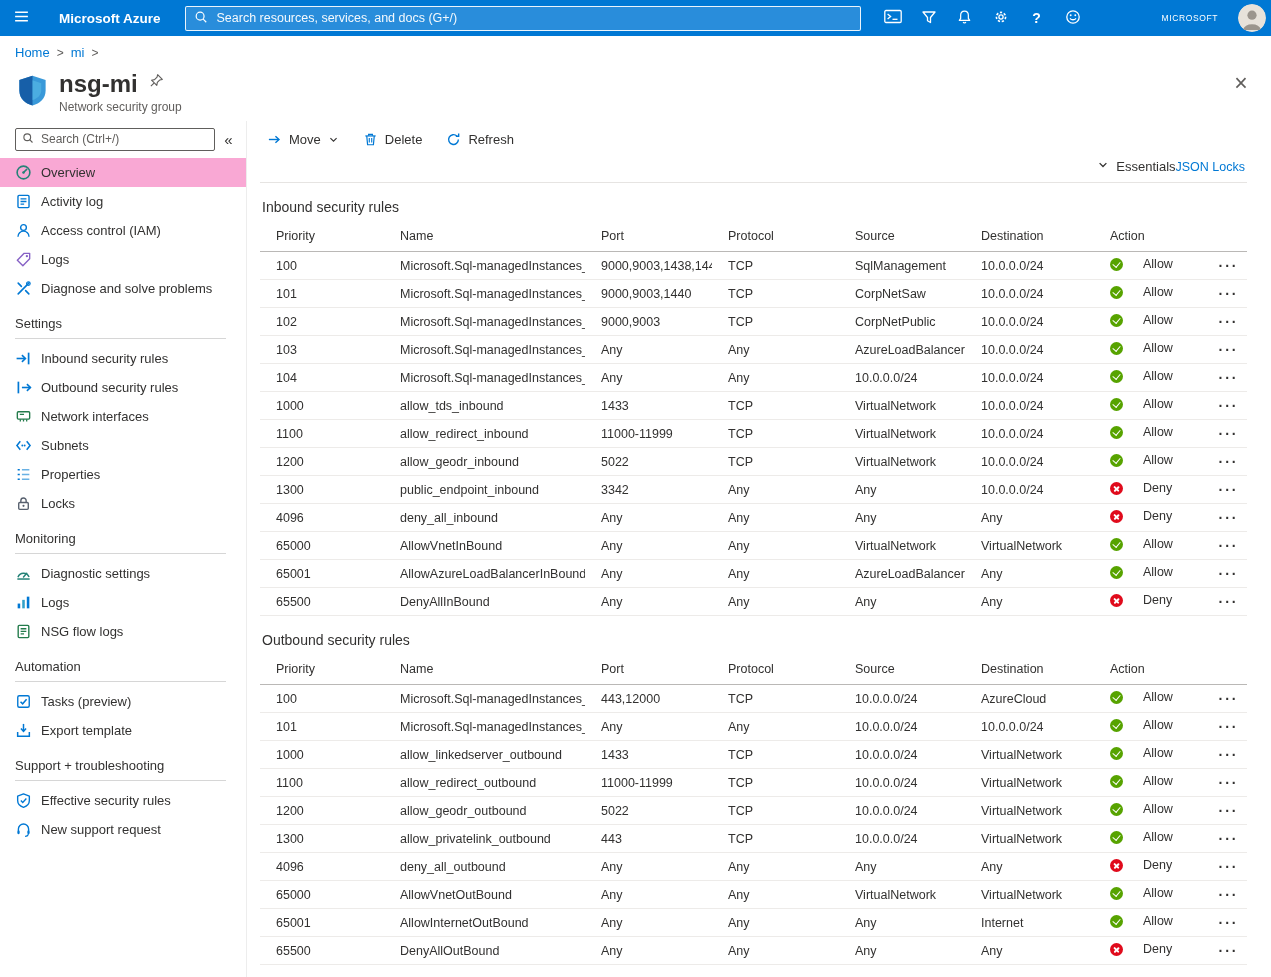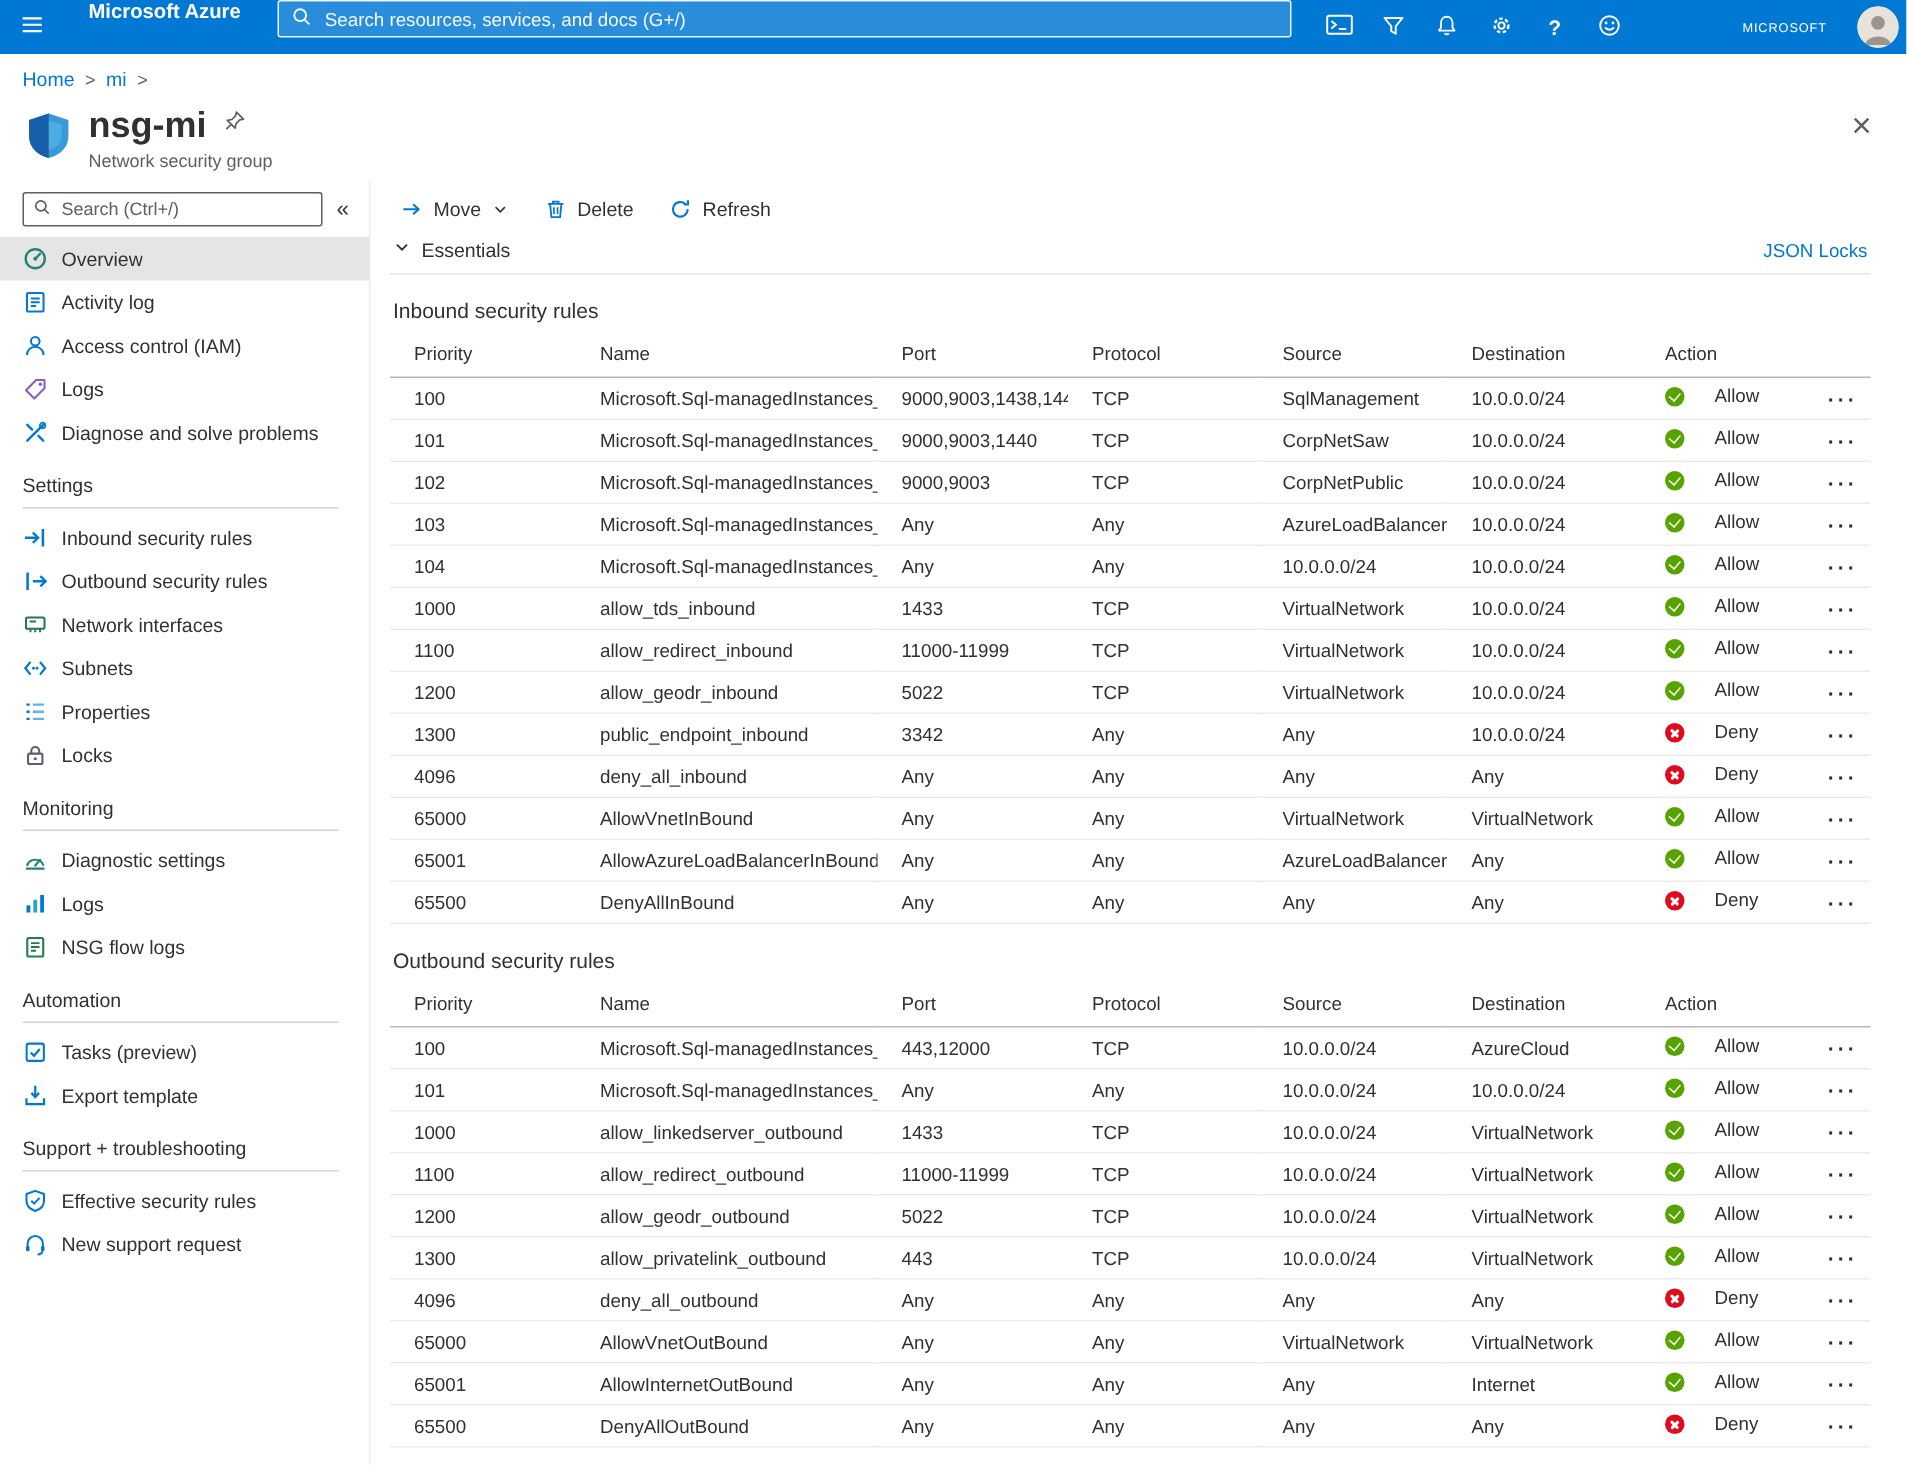--- a/index.html
+++ b/index.html
@@ -2,21 +2,21 @@
 <html style="--accent: #0078d4; --topbar: #0078d4; --allow: #57a300; --deny: #e00b1c; --sidebar_selected: #e3e3e3;"><head>
 <meta charset="utf-8">
 <style>
   *{box-sizing:border-box}
   html,body{margin:0;padding:0;background:#fff}
   body{width:1271px;height:977px;font-family:"Liberation Sans","DejaVu Sans",sans-serif;font-size:13px;color:#323130;display:flex;flex-direction:column;overflow:hidden}
   button{font-family:inherit;background:none;border:none;padding:0;cursor:pointer;color:inherit}
   a{cursor:pointer;text-decoration:none}
 
   
-  .topbar{height:29px;min-height:36px;background:var(--accent,#0078d4);display:flex;align-items:flex-start}
+  .topbar{height:29px;min-height:36px;background:var(--accent,#0078d4);display:flex;align-items:center}
   .tb-btn{width:42px;height:36px;display:flex;align-items:center;justify-content:center}
   .brand{color:#fff;font-size:13.5px;font-weight:600;margin-left:17px;white-space:nowrap;cursor:pointer}
   .tb-search{margin-left:24px;width:676px;height:25px;background:rgba(255,255,255,.16);border:1px solid rgba(255,255,255,.9);border-radius:2px;display:flex;align-items:center;padding:0 8px;gap:7px}
   .tb-search input{flex:1;background:transparent;border:0;outline:0;color:#fff;font-size:12.5px;min-width:0}
   .tb-search input::placeholder{color:#fff;opacity:.95}
   .tb-icons{display:flex;align-items:center;margin-left:14px}
   .tb-icon-btn{width:36px;height:36px;display:flex;align-items:center;justify-content:center}
   .help-glyph::after{content:"?";color:#fff;font-size:14px;font-weight:700}
   .tb-account{margin-left:auto;display:flex;align-items:center;gap:20px;padding-right:5px;height:36px;cursor:pointer}
   .tenant{color:#fff;font-size:8.5px;letter-spacing:.6px}
@@ -41,32 +41,32 @@
   .body-row{flex:1;display:flex;overflow:hidden}
 
   
   .sidebar{width:247px;min-width:247px;border-right:1px solid #ededed;padding-top:6px;overflow:hidden}
   .sb-search-row{display:flex;align-items:center;padding:0 4px 7px 15px}
   .sb-search{flex:1;height:23px;border:1px solid #605e5c;border-radius:2px;display:flex;align-items:center;padding:0 6px;gap:5px;background:#fff}
   .sb-search input{flex:1;border:0;outline:0;font-size:12px;color:#323130;min-width:0}
   .sb-search input::placeholder{color:#605e5c}
   .sb-collapse{width:27px;height:24px;font-size:15px;color:#323130;display:flex;align-items:center;justify-content:center}
   .sb-item{height:29px;display:flex;align-items:center;gap:9px;padding:0 8px 0 15px;font-size:13px;color:#323130}
-  .sb-item.selected{background:#e5e5e5}
+  .sb-item.selected{background:#f9a8d4}
   .sb-icon{width:17px;height:17px;flex:0 0 17px}
   .sb-icon svg{width:17px;height:17px;display:block}
   .sb-label{white-space:nowrap;overflow:hidden}
   .sb-header{margin:13px 20px 5px 15px;padding-bottom:7px;border-bottom:1px solid #d6d6d6;font-size:13px;color:#323130;white-space:nowrap}
 
   
   .main{flex:1;padding:2px 24px 0 13px;overflow:hidden}
   .toolbar{display:flex;align-items:center;height:31px;gap:10px;margin-top:1px}
   .tool-btn{display:flex;align-items:center;gap:7px;font-size:13px;color:#323130;padding:4px 7px}
   .t-icon{display:flex;align-items:center}
-  .essentials-bar{display:flex;align-items:center;justify-content:space-between;padding:4px 0 8px 2px;border-bottom:1px solid #e6e4e2}
+  .essentials-bar{display:flex;align-items:center;justify-content:flex-end;padding:4px 0 8px 2px;border-bottom:1px solid #e6e4e2}
   .ess-toggle{display:flex;align-items:center;gap:7px;font-size:13px;color:#323130}
   .json-view{color:var(--accent,#0078d4);font-size:12.5px;margin-right:2px}
   .section-title{font-size:14px;font-weight:400;color:#323130;margin:16px 0 9px 2px}
 
   
   .rules-table{width:100%;border-collapse:collapse;table-layout:fixed}
   .c-priority{width:124px}.c-name{width:201px}.c-port{width:127px}.c-protocol{width:127px}
   .c-source{width:126px}.c-dest{width:129px}.c-action{width:116px}.c-menu{width:37px}
   th{text-align:left;padding:5px 8px 8px 16px;border-bottom:1px solid #bab8b6;color:#323130;font-weight:400;font-size:12.5px;white-space:nowrap;overflow:hidden}
   td{height:28px;padding:0 8px 0 16px;border-bottom:1px solid #edebe9;font-size:12.5px;color:#323130;white-space:nowrap;overflow:hidden}

